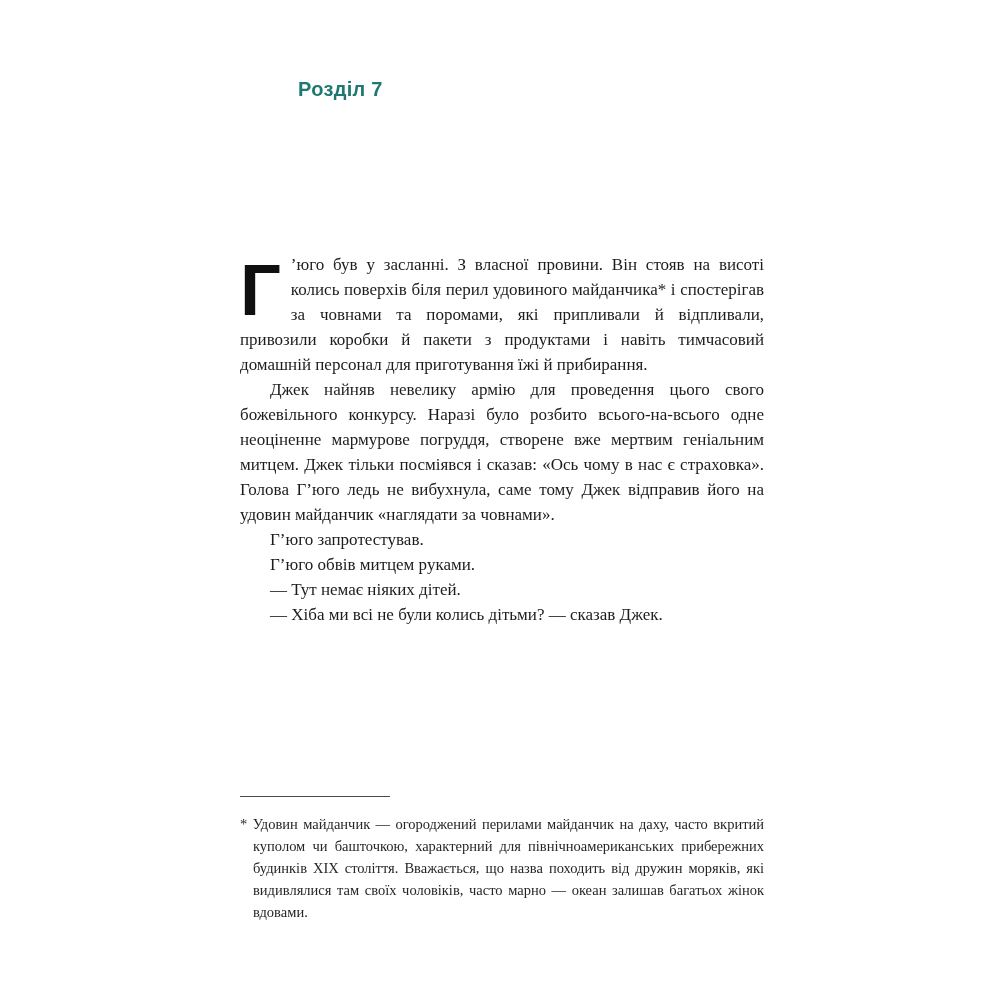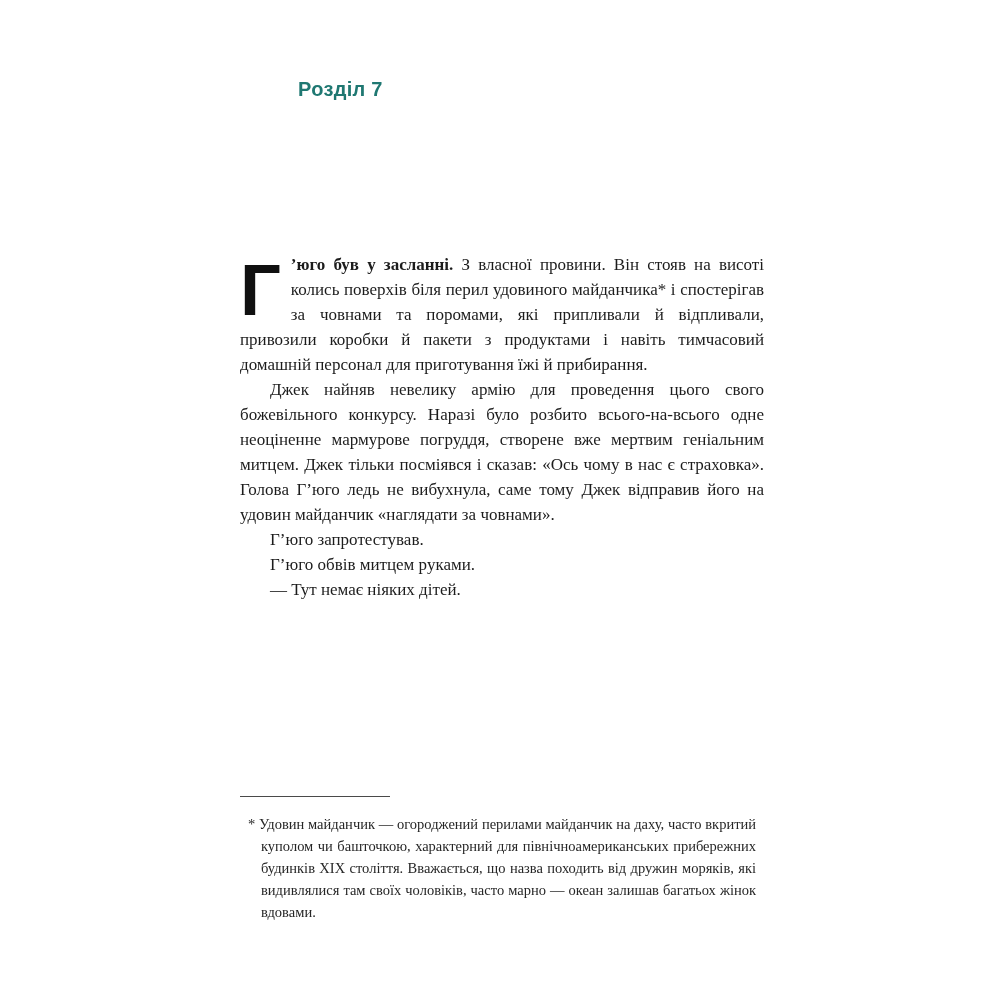--- a/index.html
+++ b/index.html
@@ -36,35 +36,35 @@
   .para.no-indent { text-indent: 0; }
   .dropcap {
     float: left;
     font-family: "Liberation Sans", sans-serif;
     font-weight: 700;
     font-size: 72px;
     line-height: 70px;
     margin: 3px 10px 0 0;
     color: #101010;
   }
-  .lead { font-weight: 700; }
+  .lead { font-weight: 400; }
   .footnote-block {
     position: absolute;
     left: 240px;
     top: 796px;
     width: 524px;
   }
   .footnote-rule {
     width: 150px;
     height: 0;
     border-top: 1.5px solid #4a4a4a;
     margin: 0 0 16px 0;
   }
   .footnote {
-    margin: 8px;
+    margin: 0;
     font-size: 14.5px;
     line-height: 22px;
     color: #262626;
     text-align: justify;
     padding-left: 13px;
     text-indent: -13px;
   }
   .fn-marker { display: inline; }
 </style>
 </head>
@@ -75,20 +75,21 @@
   <h2 class="chapter" style="color: rgb(31, 120, 114);">Розділ 7</h2>
 
   <div class="body-text">
 
     <p class="para no-indent"><span class="dropcap">Г</span><b class="lead">’юго був у засланні.</b><span> З власної провини. Він стояв на висоті колись поверхів біля перил удовиного майданчика* і спостерігав за човнами та поромами, які припливали й відпливали, привозили коробки й пакети з продуктами і навіть тимчасовий домашній персонал для приготування їжі й прибирання.</span></p>
 
     <p class="para">Джек найняв невелику армію для проведення цього свого божевільного конкурсу. Наразі було розбито всього-на-всього одне неоціненне мармурове погруддя, створене вже мертвим геніальним митцем. Джек тільки посміявся і сказав: «Ось чому в нас є страховка». Голова Г’юго ледь не вибухнула, саме тому Джек відправив його на удовин майданчик «наглядати за човнами».</p>
     <p class="para">Г’юго запротестував.</p>
     <p class="para">Г’юго обвів митцем руками.</p>
     <p class="para">— Тут немає ніяких дітей.</p>
+    <p class="para">— Хіба ми всі не були колись дітьми? — сказав Джек.</p>
 
   </div>
 
   <div class="footnote-block">
     <div class="footnote-rule"></div>
     <p class="footnote"><span class="fn-marker">*</span> <span>Удовин майданчик — огороджений перилами майданчик на даху, часто вкритий куполом чи башточкою, характерний для північноамериканських прибережних будинків XIX століття. Вважається, що назва походить від дружин моряків, які видивлялися там своїх чоловіків, часто марно — океан залишав багатьох жінок вдовами.</span></p>
   </div>
 
 </div>
 

